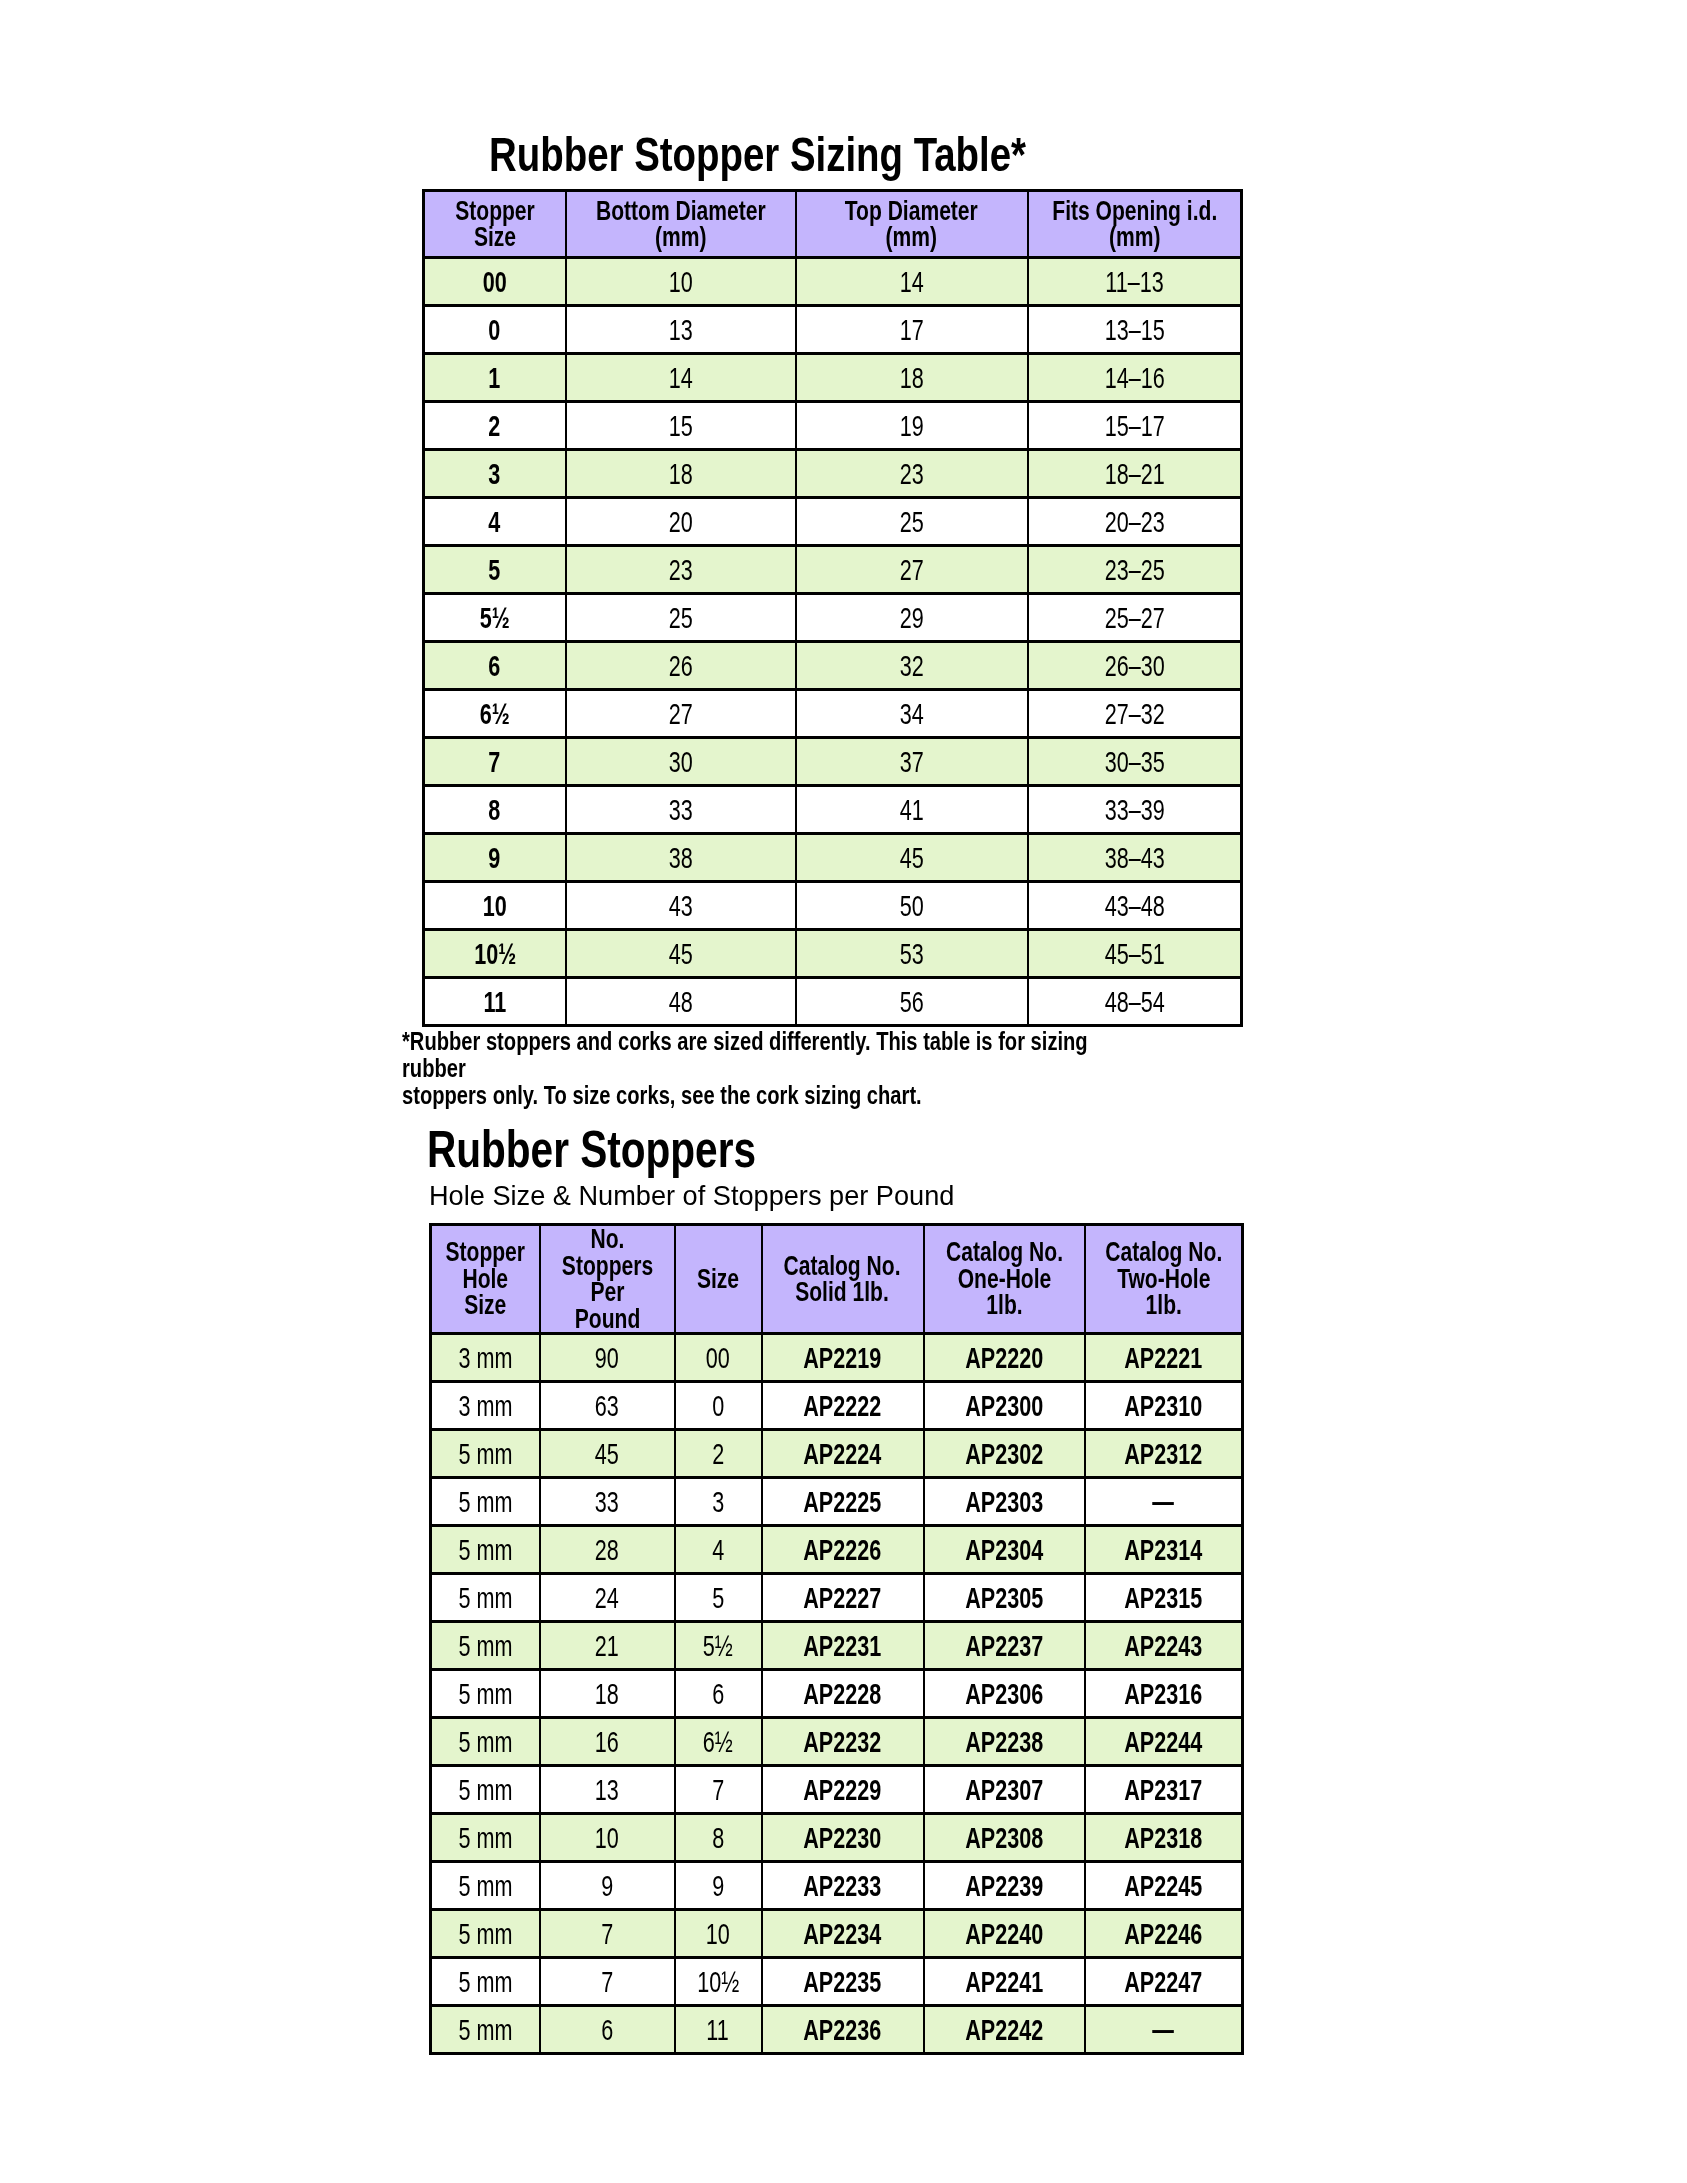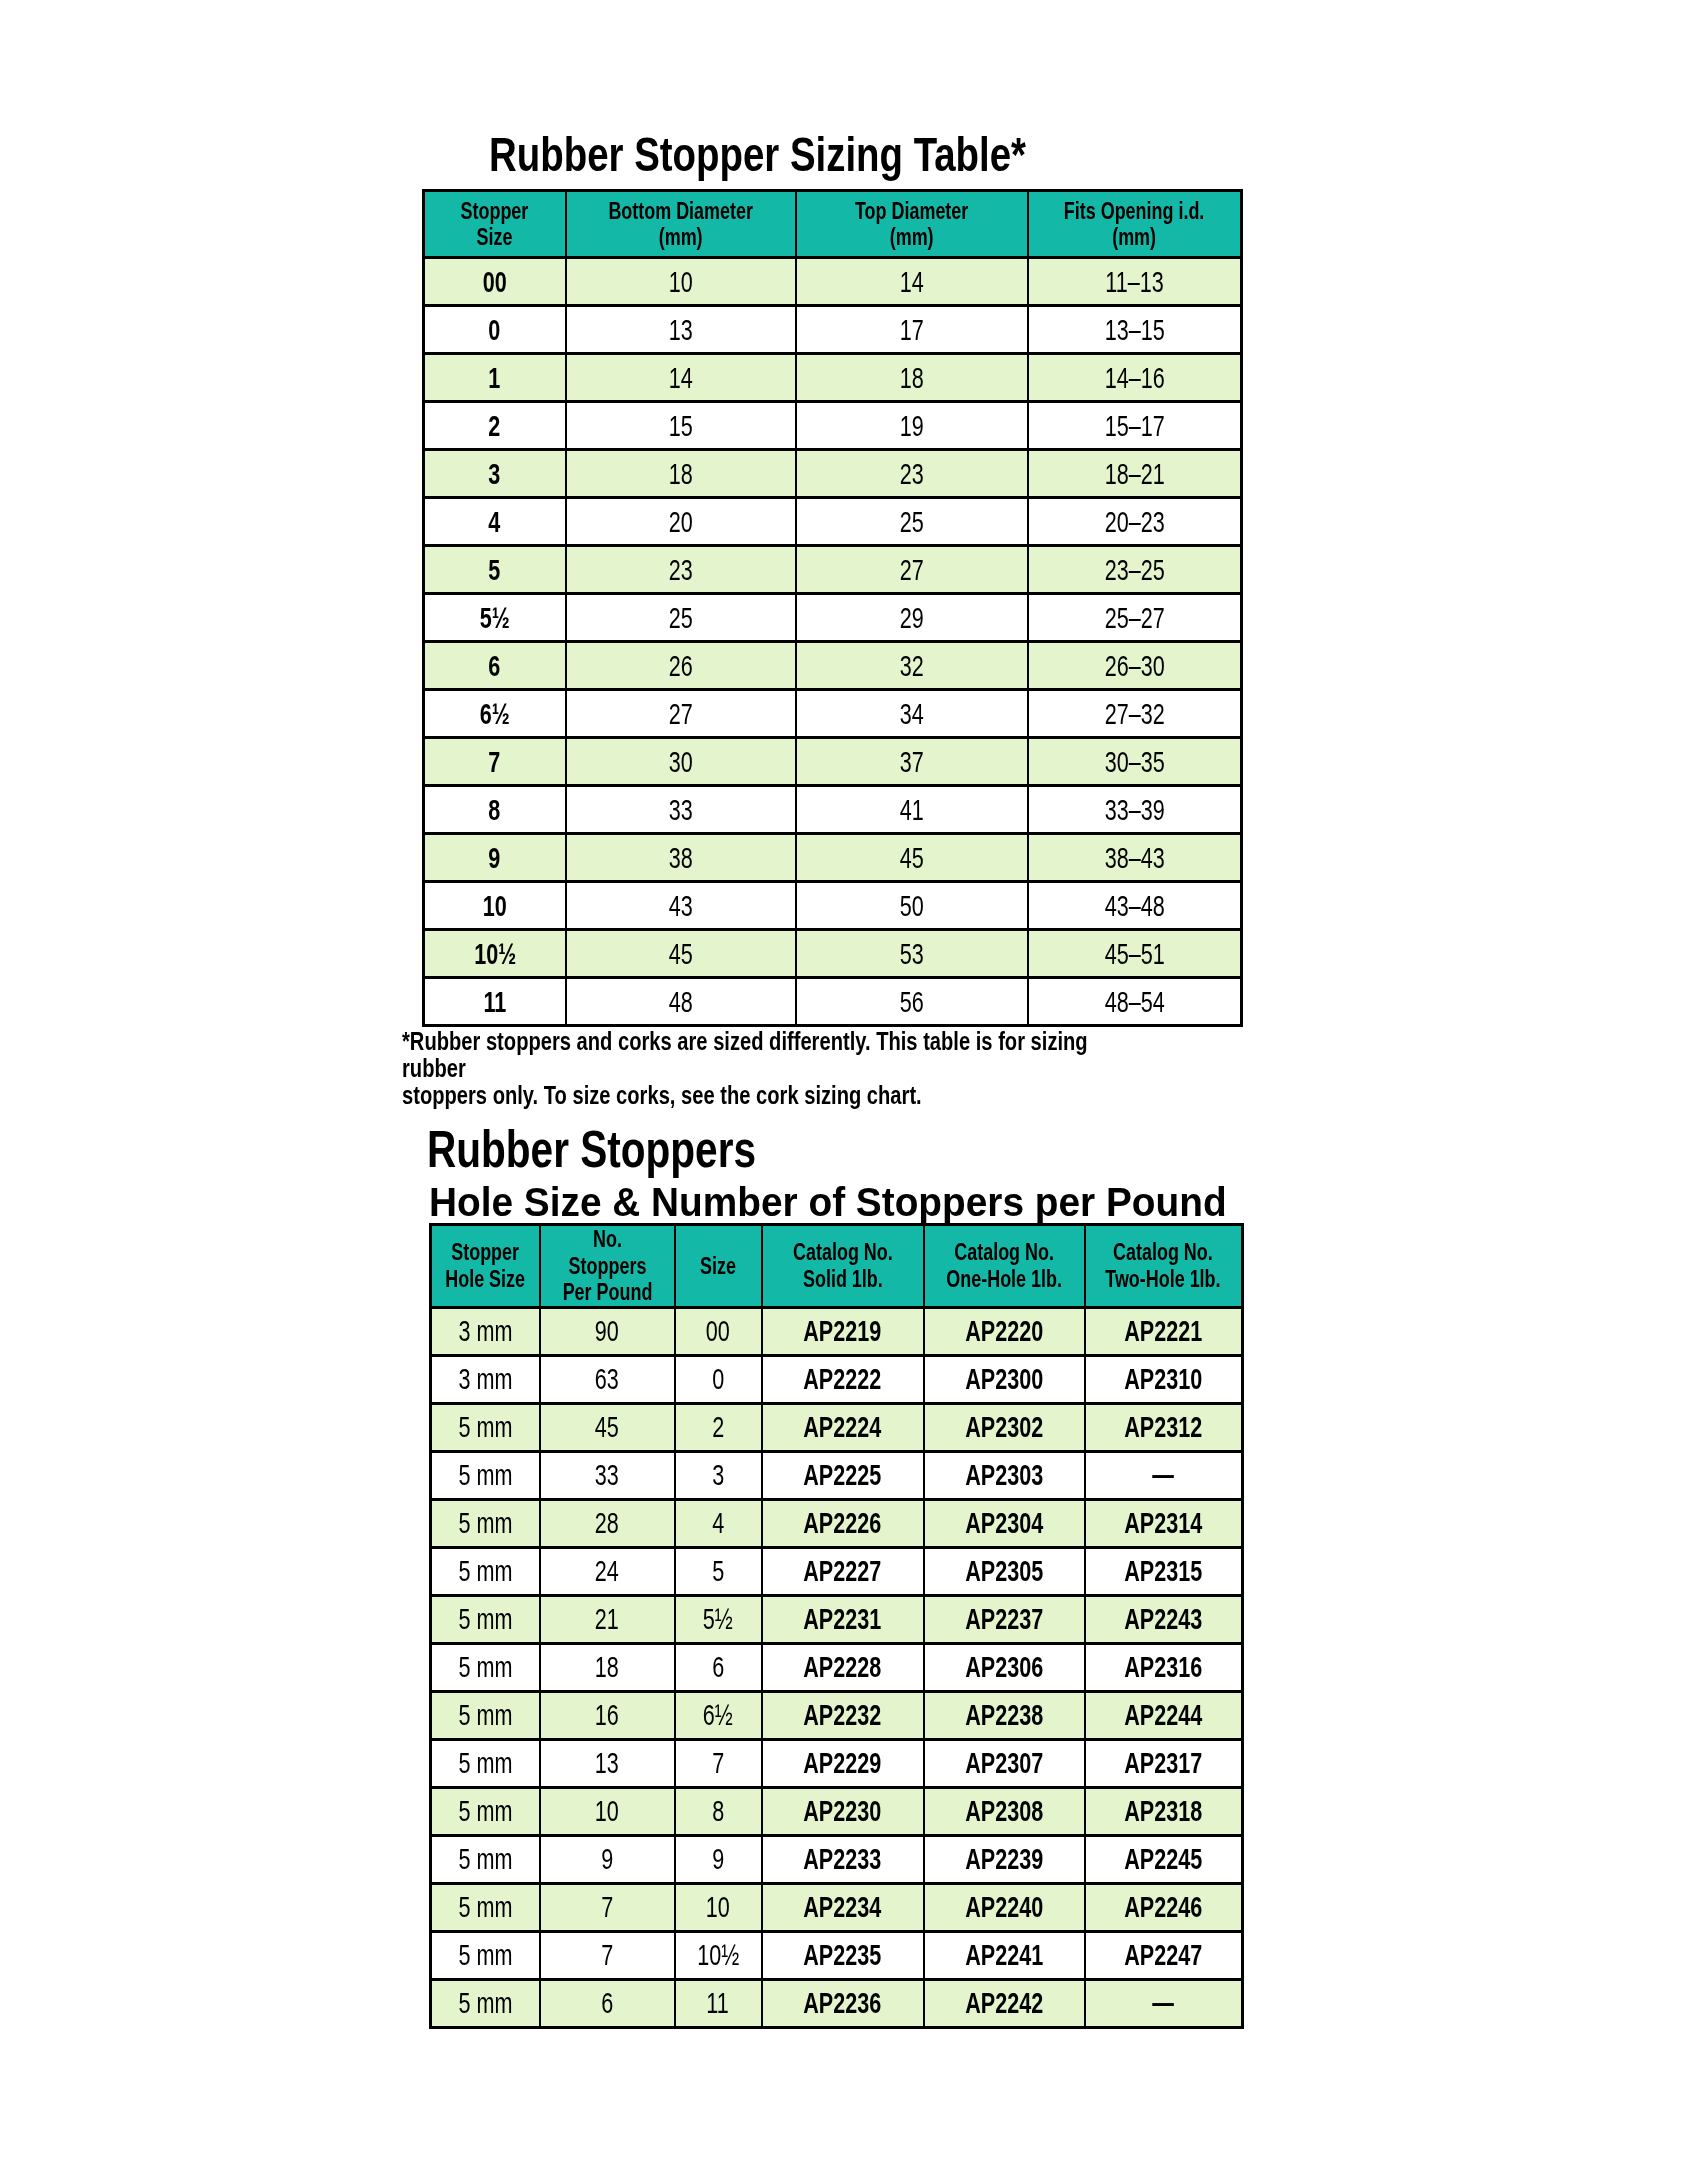--- a/index.html
+++ b/index.html
@@ -38,45 +38,45 @@
   .footnote .cnd { transform:scaleX(0.76); transform-origin:left top; }
 
   .title2 {
     left:427px; top:1123px;
     font-size:52px; font-weight:bold; line-height:1;
   }
   .title2 .cnd { transform:scaleX(0.78); transform-origin:left center; }
 
   .subtitle2 {
     left:429px; top:1182px;
-    font-size:40px; font-weight:bold; line-height:1;
+    font-size:28px; font-weight:normal; line-height:1;
   }
   .subtitle2 .cnd { transform:scaleX(0.97); transform-origin:left center; }
 
   
   table {
     position:absolute;
     border-collapse:collapse;
     table-layout:fixed;
     border:3.3px solid #000;
   }
   th, td {
     border:2px solid #000;
     border-top-width:3.3px;
     border-bottom-width:3.3px;
     text-align:center;
     vertical-align:middle;
     padding:0;
     overflow:hidden;
   }
   th {
-    font-size:23px;
+    font-size:27px;
     line-height:26.5px;
     font-weight:bold;
-    background:#14b8a6;
+    background:#c4b5fd;
   }
   th .cnd { transform:scaleX(0.78); }
   td { font-size:30px; }
 
   .striped tbody tr:nth-child(odd) td { background:#e4f5cd; }
   .striped tbody tr:nth-child(even) td { background:#ffffff; }
 
   #sizing-table { left:422px; top:189px; width:816px; }
   #sizing-table th { height:64px; }
   #sizing-table td { height:45px; }

